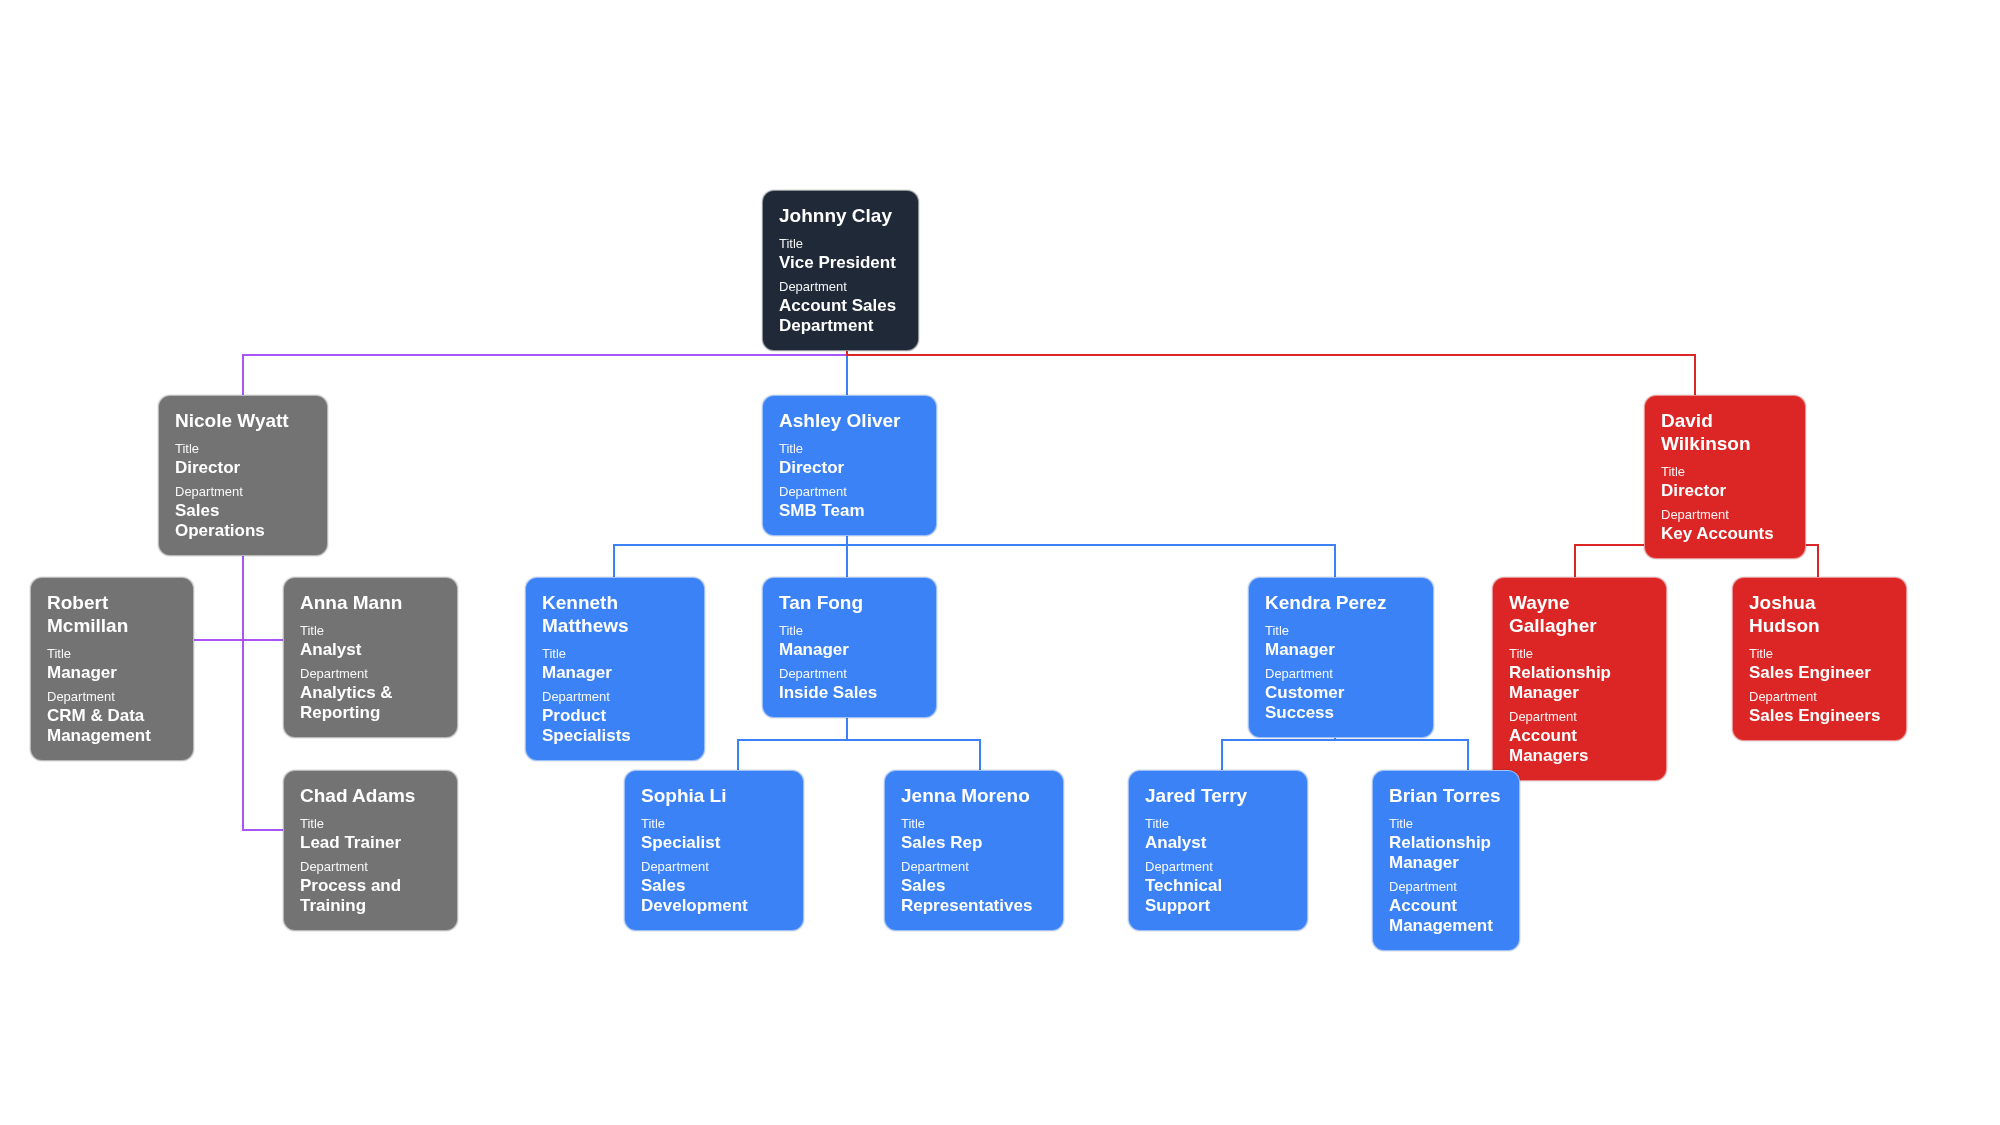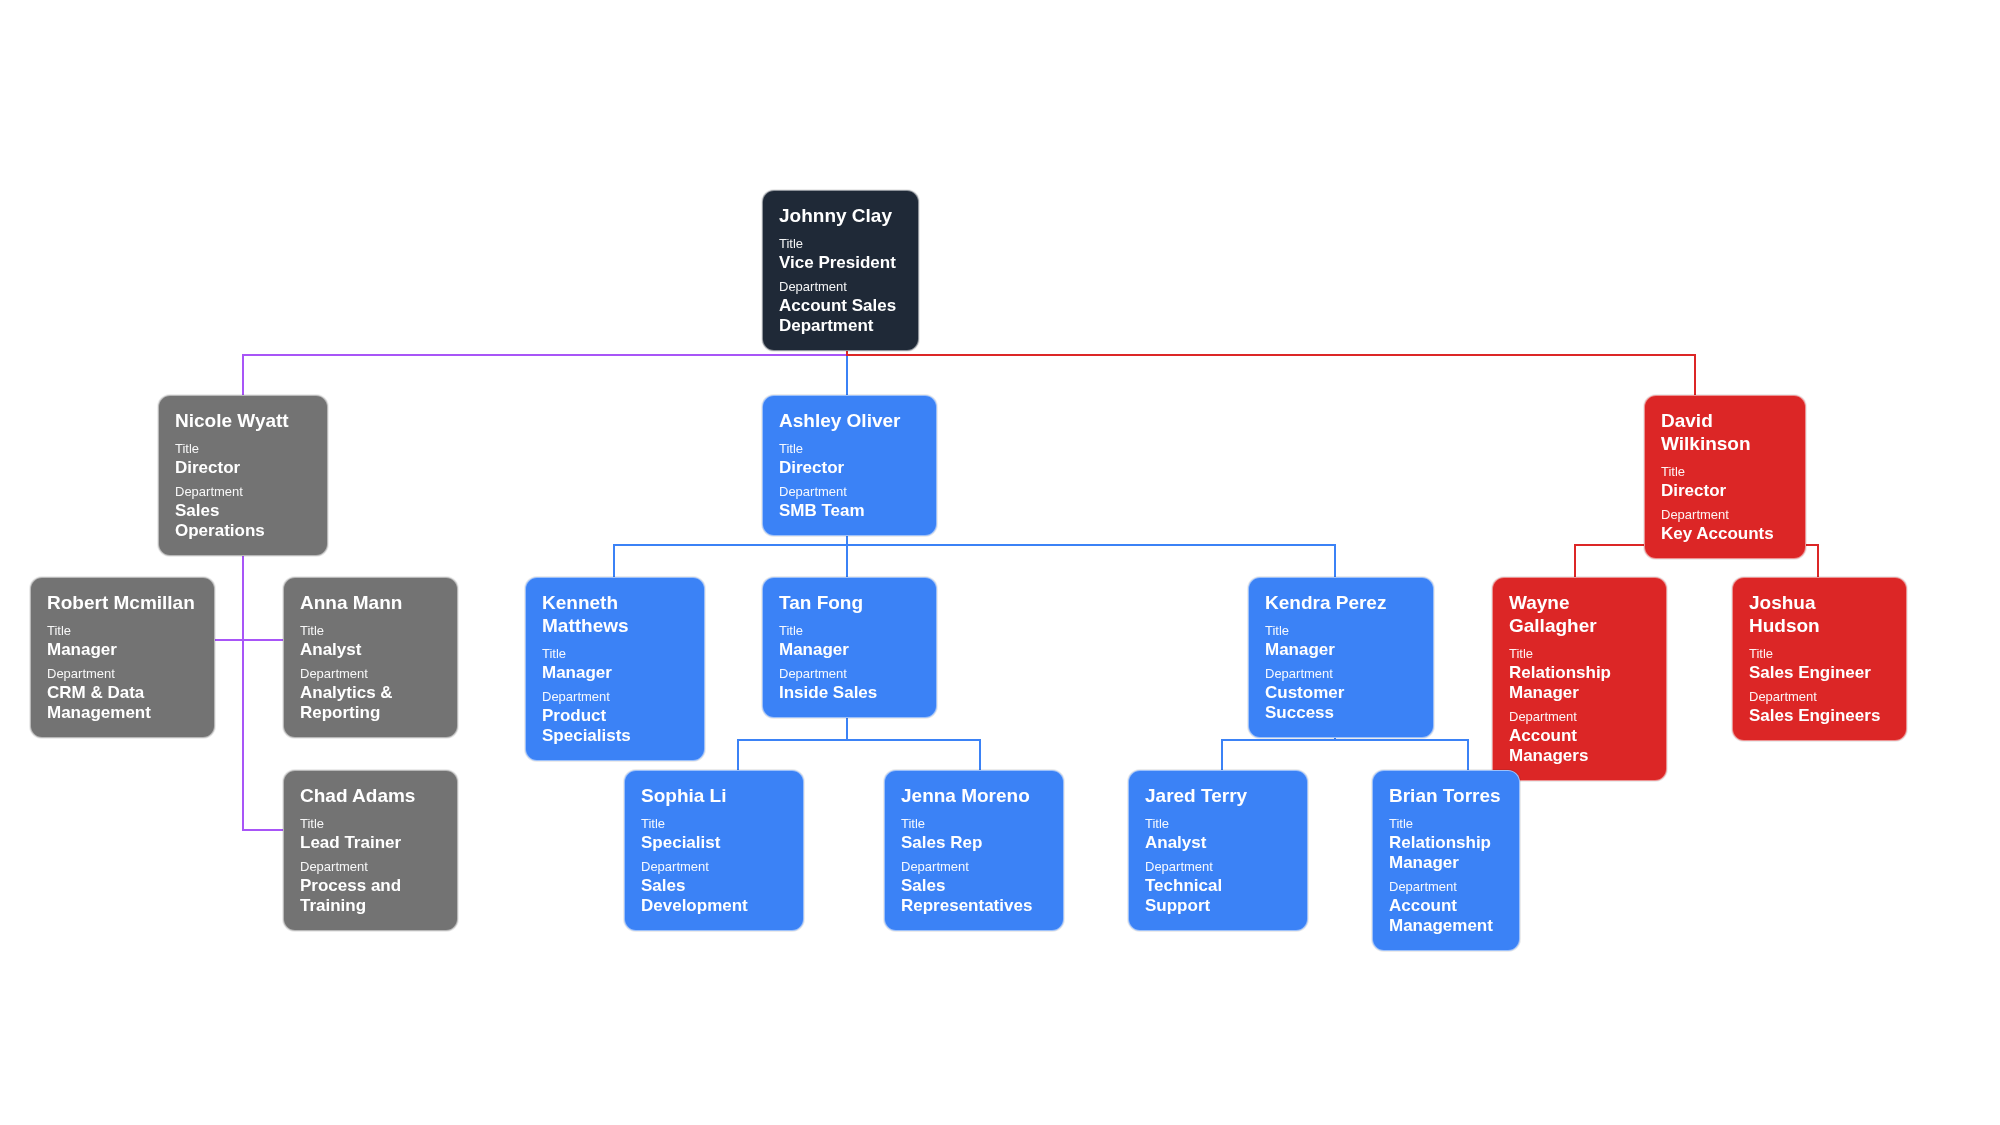--- a/index.html
+++ b/index.html
@@ -100,21 +100,21 @@
 </div>
 
 <div class="node red" style="left:1608px; top:395px; width:162px;margin-left:36px;">
   <div class="name">David Wilkinson</div>
   <div class="label">Title</div>
   <div class="value">Director</div>
   <div class="label">Department</div>
   <div class="value">Key Accounts</div>
 </div>
 
-<div class="node purple" style="left:30px; top:577px; width:185px;">
+<div class="node purple" style="left:30px; top:577px; width:164px;">
   <div class="name">Robert Mcmillan</div>
   <div class="label">Title</div>
   <div class="value">Manager</div>
   <div class="label">Department</div>
   <div class="value">CRM &amp; Data Management</div>
 </div>
 
 <div class="node purple" style="left:283px; top:577px; width:175px;">
   <div class="name">Anna Mann</div>
   <div class="label">Title</div>

